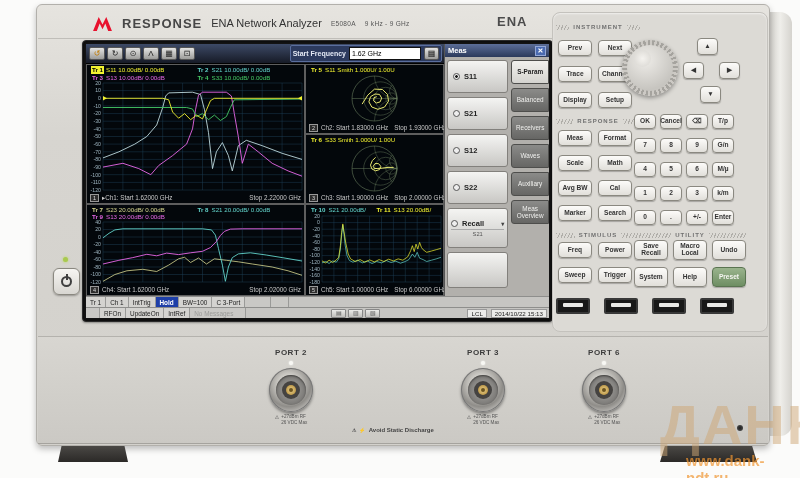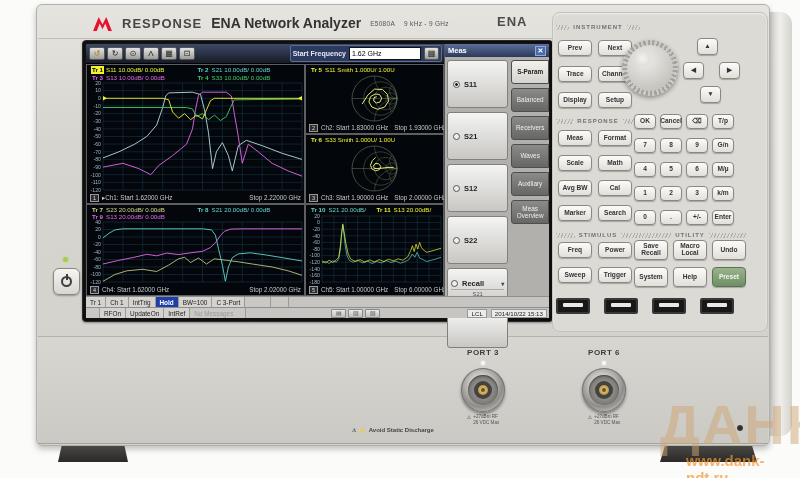--- a/index.html
+++ b/index.html
@@ -8,21 +8,21 @@
   
   .sidepanel{position:absolute;left:766px;top:12px;width:26px;height:424px;border-radius:0 12px 12px 0;background:linear-gradient(90deg,#c9c7c2,#efeeea 55%,#d5d3ce)}
   .device{position:absolute;left:36px;top:4px;width:734px;height:442px;background:linear-gradient(180deg,#e6e4df,#d7d5d0 30%,#d3d1cc);border:1px solid #b2b0ab;border-radius:6px;box-shadow:0 3px 6px rgba(0,0,0,.25)}
   .headersep{position:absolute;left:38px;top:38px;width:730px;height:1px;background:#c0beb9}
   .bottompanel{position:absolute;left:38px;top:336px;width:730px;height:108px;background:linear-gradient(#d8d6d1,#cbc9c4);border-top:1px solid #b4b2ad;border-bottom:1px solid #a5a39e}
   .foot{position:absolute;top:446px;height:16px;background:linear-gradient(#4a4845,#2b2927);clip-path:polygon(5% 0,95% 0,100% 100%,0 100%)}
   .footL{left:58px;width:70px}.footR{left:660px;width:97px}
   
   .headerbar{position:absolute;left:92px;top:13px;height:20px;display:flex;align-items:center;gap:9px}
   .brand{font-size:13px;font-weight:bold;letter-spacing:1px;color:#474747}
-  .prodtitle{font-size:14px;font-weight:bold;color:#333}
+  .prodtitle{font-size:11px;font-weight:normal;color:#333}
   .prodmodel{font-size:6.5px;color:#555;letter-spacing:.3px}
   .enalabel{position:absolute;left:497px;top:14px;font-size:13px;font-weight:bold;letter-spacing:1px;color:#4c4c4c}
   
   .bezel{position:absolute;left:82px;top:40px;width:471px;height:282px;background:#161616;border:1px solid #2a2a2a;border-radius:4px;box-shadow:inset 0 0 4px #000,0 1px 2px rgba(0,0,0,.35)}
   .lcd{position:absolute;left:86px;top:44px;width:463px;height:274px;background:#000}
   .toolbar{position:absolute;left:0;top:0;width:358px;height:20px;background:linear-gradient(#3d4a66,#161a26);display:flex;align-items:center;padding:0 2px;border-bottom:1px solid #000}
   .tchip{width:16px;height:13px;margin:0 1px;background:linear-gradient(#e4e4e2,#9c9c9a);border:1px solid #555;border-radius:2px;font-size:8px;line-height:11px;text-align:center;color:#222}
   .freqgroup{margin-left:auto;display:flex;align-items:center;gap:3px;background:#2c3a5e;border:1px solid #5a6e9e;border-radius:2px;padding:1px 2px}
   .freqlabel{font-size:7px;color:#e4e9f5;font-weight:bold}
   .finput{width:72px;height:13px;background:#fff;border:1px solid #111;font-size:7px;color:#000;display:flex;align-items:center;padding:0 2px}
@@ -42,21 +42,21 @@
   .trtag.hl{background:#f2f230;color:#000}
   .pfoot{height:11px;display:flex;align-items:center;font-size:6.3px;color:#c9c9c9;padding:0 3px;gap:3px;white-space:nowrap}
   .pbadge{border:1px solid #999;background:#2d2d2d;color:#ddd;font-size:5.5px;height:8px;line-height:7px;padding:0 2px}
   .sp{flex:1}
   
   .softpanel{position:absolute;left:358px;top:0;width:105px;height:252px;background:#b2b0ac;border-left:1px solid #555;display:flex;flex-direction:column}
   .sktitle{height:13px;background:linear-gradient(#5c6e98,#2b395b);color:#fff;font-size:7.5px;font-weight:bold;display:flex;align-items:center;padding:0 3px;flex:0 0 auto}
   .skclose{margin-left:auto;width:11px;height:10px;background:#4a6ab0;border:1px solid #93a7d6;color:#fff;font-size:7px;line-height:8px;text-align:center}
   .skbody{flex:1;display:flex}
   .skcol{width:66px;padding:3px 2px;display:flex;flex-direction:column;gap:4px}
-  .skopt{height:48px;flex:0 0 auto;background:linear-gradient(#f4f4f2,#c8c7c4);border:1px solid #82807c;border-radius:3px;display:flex;align-items:center;gap:4px;padding:0 5px;font-size:7.5px;font-weight:bold;color:#222}
+  .skopt{height:33px;flex:0 0 auto;background:linear-gradient(#f4f4f2,#c8c7c4);border:1px solid #82807c;border-radius:3px;display:flex;align-items:center;gap:4px;padding:0 5px;font-size:7.5px;font-weight:bold;color:#222}
   .skopt.other{height:40px;flex-direction:column;justify-content:center;align-items:stretch;gap:1px;padding:2px 3px}
   .skopt.blank{height:36px}
   .skrow{display:flex;align-items:center;gap:4px}
   .skcaret{margin-left:auto;font-size:6px;color:#444}
   .skval{font-size:5.8px;color:#555;border-top:1px solid #aaa;text-align:center;font-weight:normal;padding-top:1px}
   .radio{width:7px;height:7px;border:1px solid #555;border-radius:50%;background:#eee;flex:0 0 auto}
   .radio.on{background:radial-gradient(circle,#1a1a1a 0 36%,#eee 42%)}
   .sktabs{width:39px;padding:3px 0 3px 1px;display:flex;flex-direction:column;gap:4px}
   .sktab{min-height:24px;flex:0 0 auto;background:linear-gradient(#8b8b89,#666664);border:1px solid #4e4e4c;border-radius:3px 0 0 3px;color:#f0f0ee;font-size:6.4px;display:flex;align-items:center;justify-content:center;text-align:center;padding:1px;line-height:1.1}
   .sktab.active{background:linear-gradient(#f1f0ed,#d4d3cf);color:#222;font-weight:bold}
@@ -527,20 +527,34 @@
       <div class="usb"></div>
       <div class="usb"></div>
       <div class="usb"></div>
     </div>
 
   <div class="pwrled"></div>
   <div class="pwrbtn">
       <div class="pwrglyph"></div>
     </div>
 
+  <div class="port" style="left:261px">
+    <div class="plabel">PORT 2</div>
+    <div class="pled"></div>
+    <div class="ncon">
+        <div class="r1"></div>
+        <div class="r2"></div>
+        <div class="r3"></div>
+        <div class="r4"></div>
+      </div>
+    <div class="pwarn">
+        <span class="wtri">⚠</span>
+        <span><span>+27dBm RF</span><br><span>26 VDC Max</span></span>
+      </div>
+  </div>
   <div class="port" style="left:453px">
     <div class="plabel">PORT 3</div>
     <div class="pled"></div>
     <div class="ncon">
         <div class="r1"></div>
         <div class="r2"></div>
         <div class="r3"></div>
         <div class="r4"></div>
       </div>
     <div class="pwarn">

